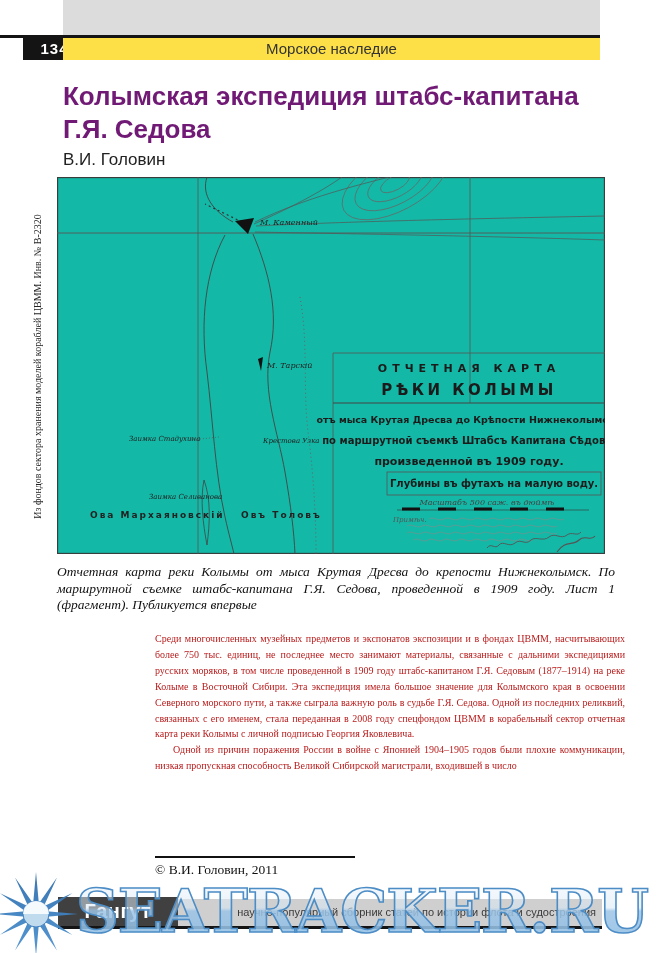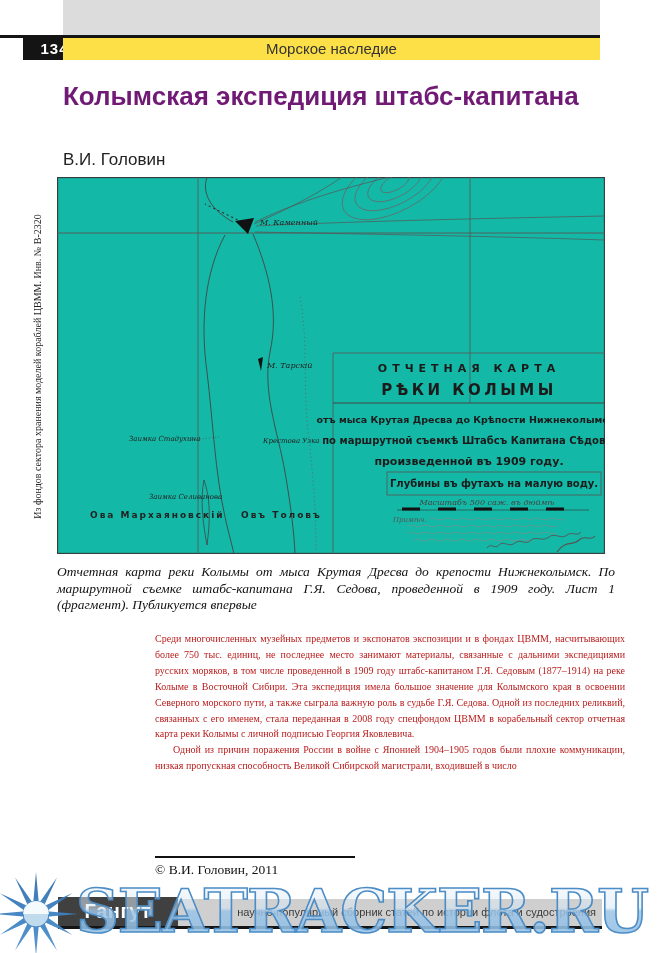--- a/index.html
+++ b/index.html
@@ -53,20 +53,21 @@
 </head>
 <body>
 
 <div class="abs top-strip"></div>
 <div class="abs top-rule"></div>
 <div class="abs pagenum-box">134</div>
 <div class="abs section-band">Морское наследие</div>
 
 <div class="abs title">
   <div>Колымская экспедиция штабс-капитана</div>
+  <div>Г.Я. Седова</div>
 </div>
 <div class="abs author">В.И. Головин</div>
 
 <div class="abs credit">Из фондов сектора хранения моделей кораблей ЦВММ. Инв. № В-2320</div>
 
 <div class="abs map-wrap">
 <svg width="548" height="377" viewBox="0 0 548 377">
 
   <rect x="0.6" y="0.6" width="546.8" height="375.8" fill="none" stroke="#3a3a3a" stroke-width="1.1"></rect>
   <path d="M141,0 V377" stroke="#555" stroke-width="0.8" fill="none"></path>

